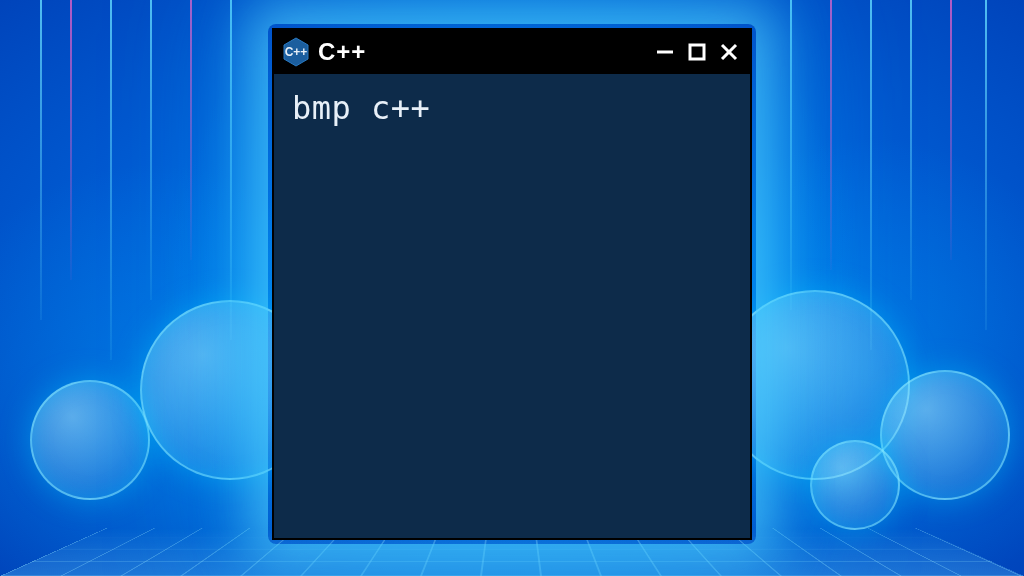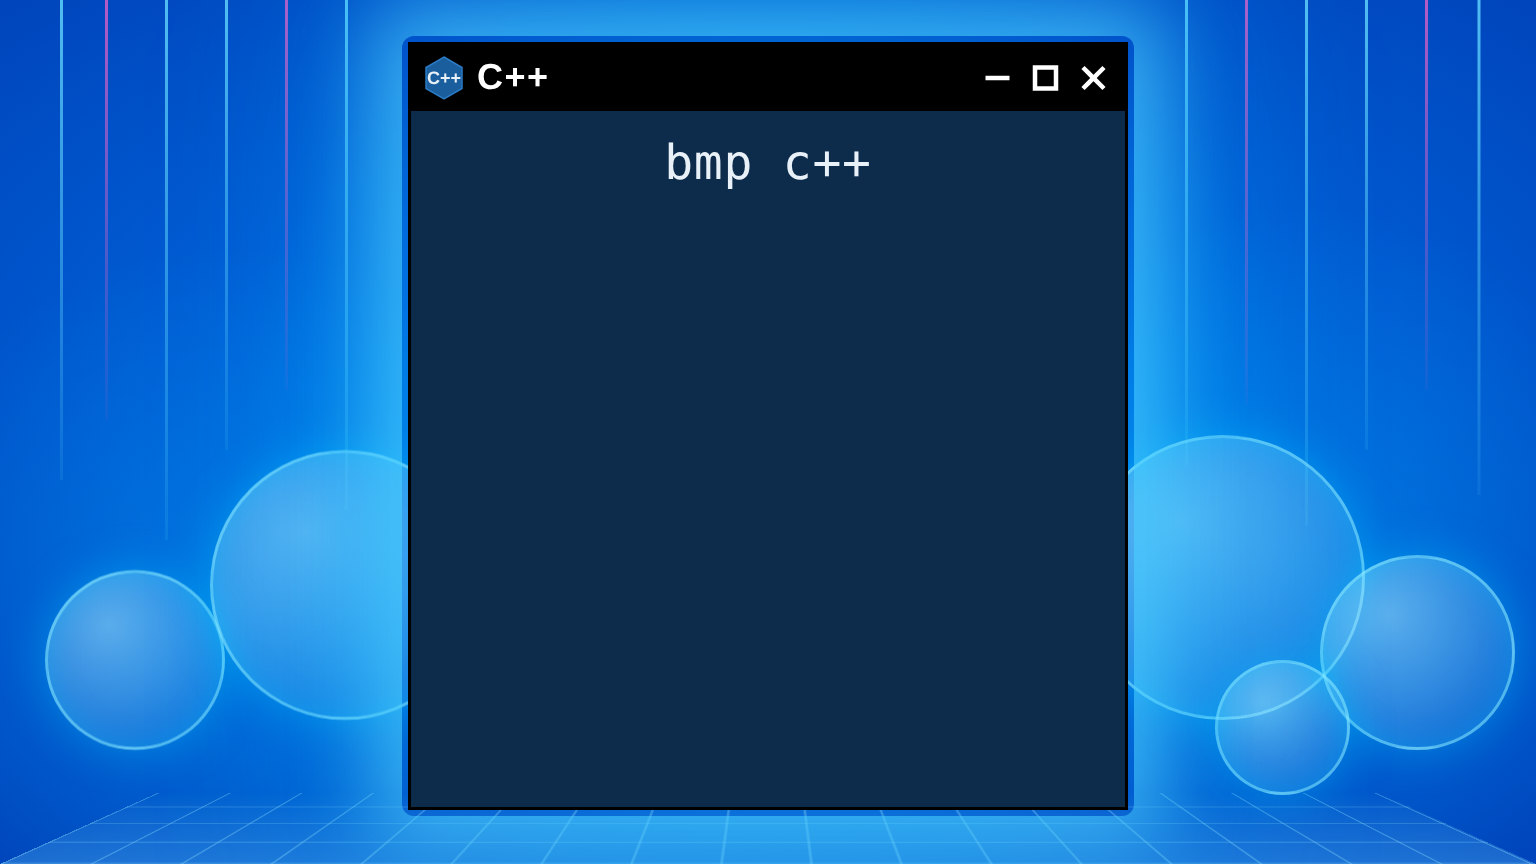--- a/index.html
+++ b/index.html
@@ -140,21 +140,20 @@
     .win-btn svg { display: block; }
     
     .content {
       flex: 1;
       padding: 14px 18px;
       color: #e8f0f8;
       font-size: 32px;
       font-family: "Consolas", "Menlo", monospace;
       line-height: 1.3;
       letter-spacing: 0.5px;
-      text-align: center;
     }
   </style>
 </head>
 <body>
 
 <div class="bg-decor">
   <div class="bg-glow"></div>
   <div class="grid-floor"></div>
 
   <div class="circuit-line" style="left:40px; top:0; height:320px;"></div>

